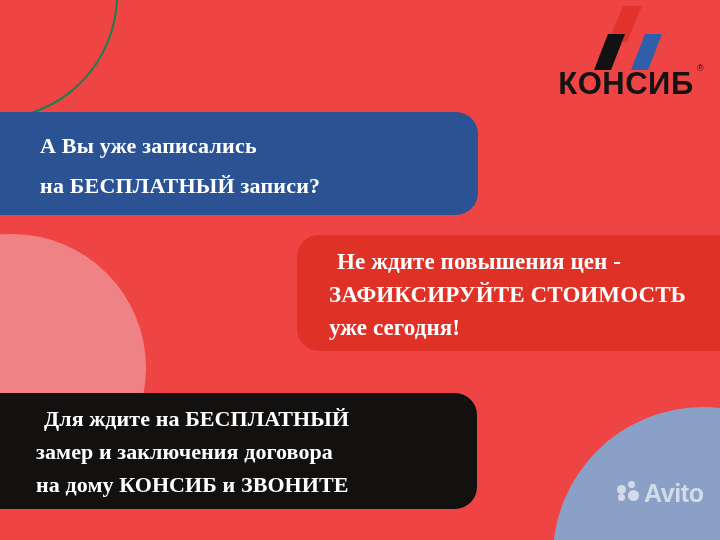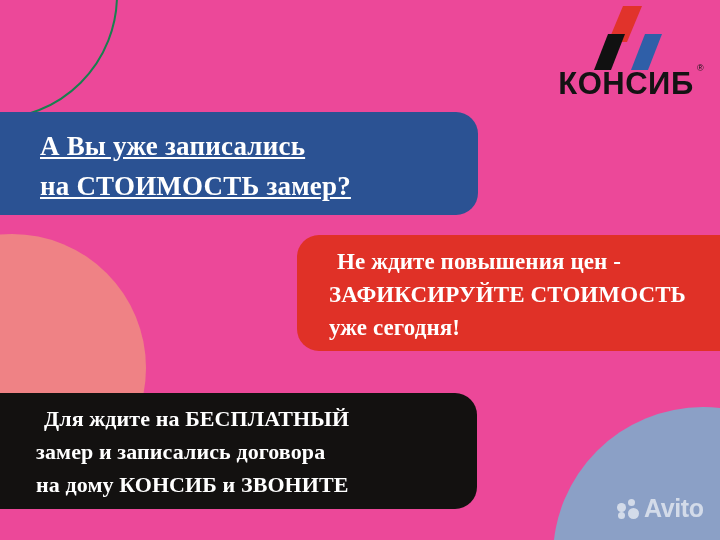--- a/index.html
+++ b/index.html
@@ -5,21 +5,21 @@
   html, body {
     margin: 0;
     padding: 0;
     background: #ffffff;
   }
   #canvas {
     position: relative;
     width: 720px;
     height: 540px;
     overflow: hidden;
-    background: #ec4899;
+    background: #ef4444;
     font-family: "Liberation Serif", "DejaVu Serif", serif;
   }
 
   
   .deco-green-ring {
     position: absolute;
     left: -132px;
     top: -130px;
     width: 250px;
     height: 250px;
@@ -97,24 +97,23 @@
   .card-blue {
     left: -34px;
     top: 112px;
     width: 512px;
     height: 103px;
     background: #2b5293;
     border-radius: 22px;
     padding: 14px 0 0 74px;
   }
   .card-blue .line {
-    font-size: 27px;
+    font-size: 22px;
     line-height: 40px;
     letter-spacing: 0.2px;
-    text-decoration: underline;
   }
 
   .card-red {
     left: 297px;
     top: 235px;
     width: 455px;
     height: 116px;
     background: #e03127;
     border-radius: 22px;
     padding: 10px 0 0 32px;
@@ -139,23 +138,23 @@
     font-size: 22px;
     line-height: 33px;
     letter-spacing: 0.1px;
   }
   .card-black .line.indent { padding-left: 8px; }
 
   
   .avito {
     position: absolute;
     left: 617px;
-    top: 496px;
+    top: 481px;
     display: flex;
-    align-items: flex-end;
+    align-items: flex-start;
     opacity: 0.62;
   }
   .avito-dots {
     position: relative;
     width: 24px;
     height: 22px;
     margin-right: 3px;
   }
   .avito-dots i {
     position: absolute;
@@ -190,32 +189,32 @@
       <polygon points="31,0 50,0 35,36 16,36" fill="#e1332b"></polygon>
       <polygon points="16,28 33,28 19,64 2,64" fill="#111111"></polygon>
       <polygon points="53,28 70,28 56,64 39,64" fill="#2f5fa8"></polygon>
     </svg>
     <div class="logo-word">КОНСИБ</div>
     <div class="logo-reg">®</div>
   </div>
 
   <div class="card card-blue">
     <div class="line">А Вы уже записались</div>
-    <div class="line">на СТОИМОСТЬ замер?</div>
+    <div class="line">на БЕСПЛАТНЫЙ записи?</div>
   </div>
 
   <div class="card card-red">
     <div class="line indent">Не ждите повышения цен -</div>
     <div class="line">ЗАФИКСИРУЙТЕ СТОИМОСТЬ</div>
     <div class="line">уже сегодня!</div>
   </div>
 
   <div class="card card-black">
     <div class="line indent">Для ждите на БЕСПЛАТНЫЙ</div>
-    <div class="line">замер и записались договора</div>
+    <div class="line">замер и заключения договора</div>
     <div class="line">на дому КОНСИБ и ЗВОНИТЕ</div>
   </div>
 
   <div class="avito">
     <span class="avito-dots">
       <i class="d1"></i>
         <i class="d2"></i>
         <i class="d3"></i>
         <i class="d4"></i>
     </span>

